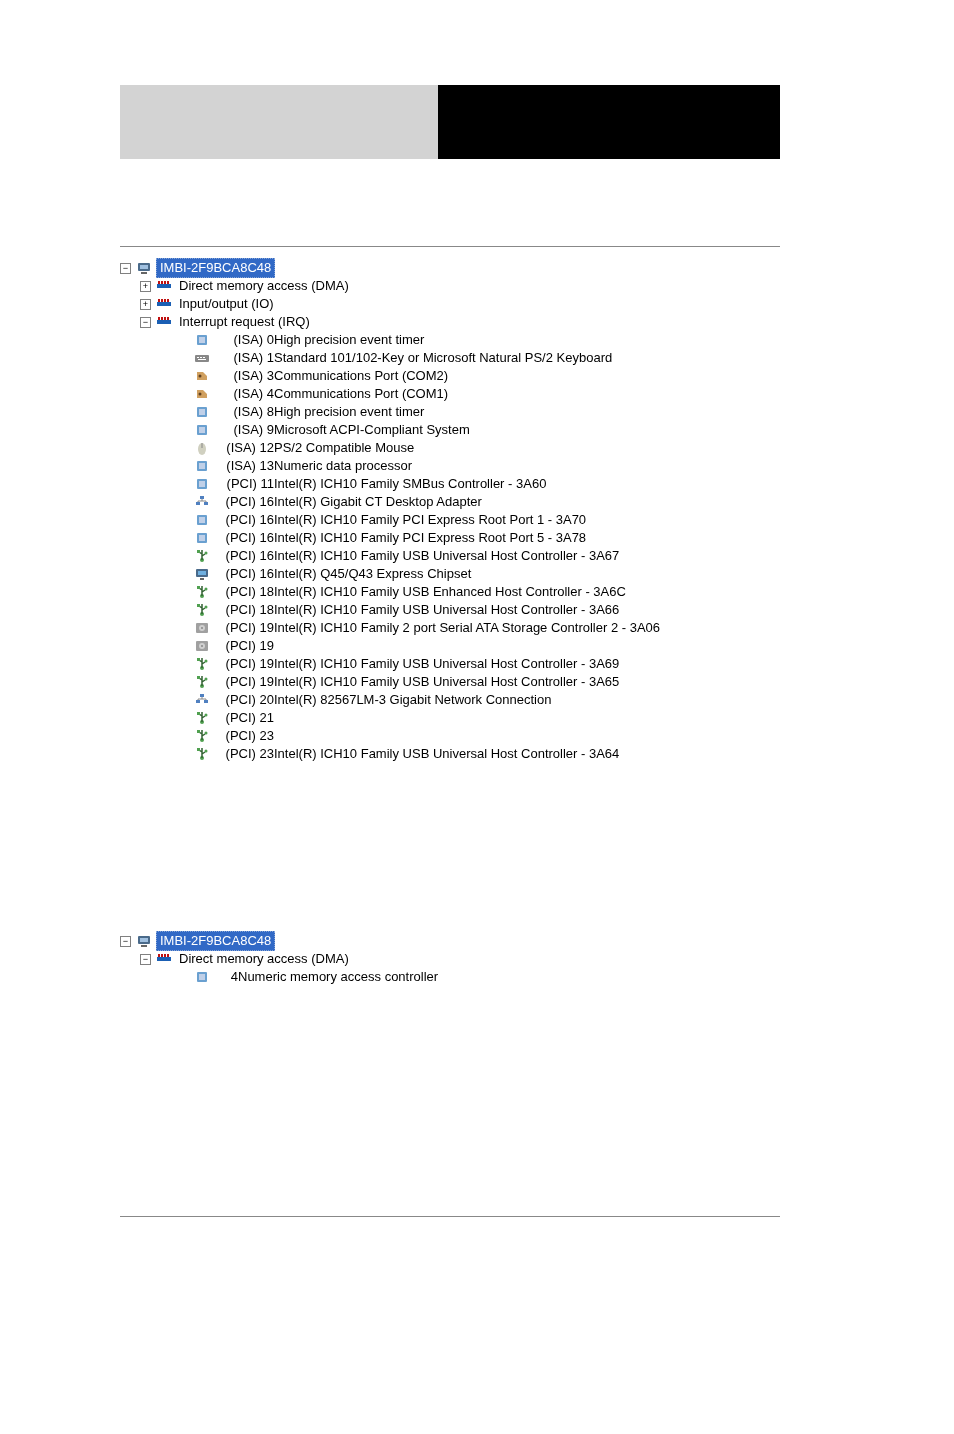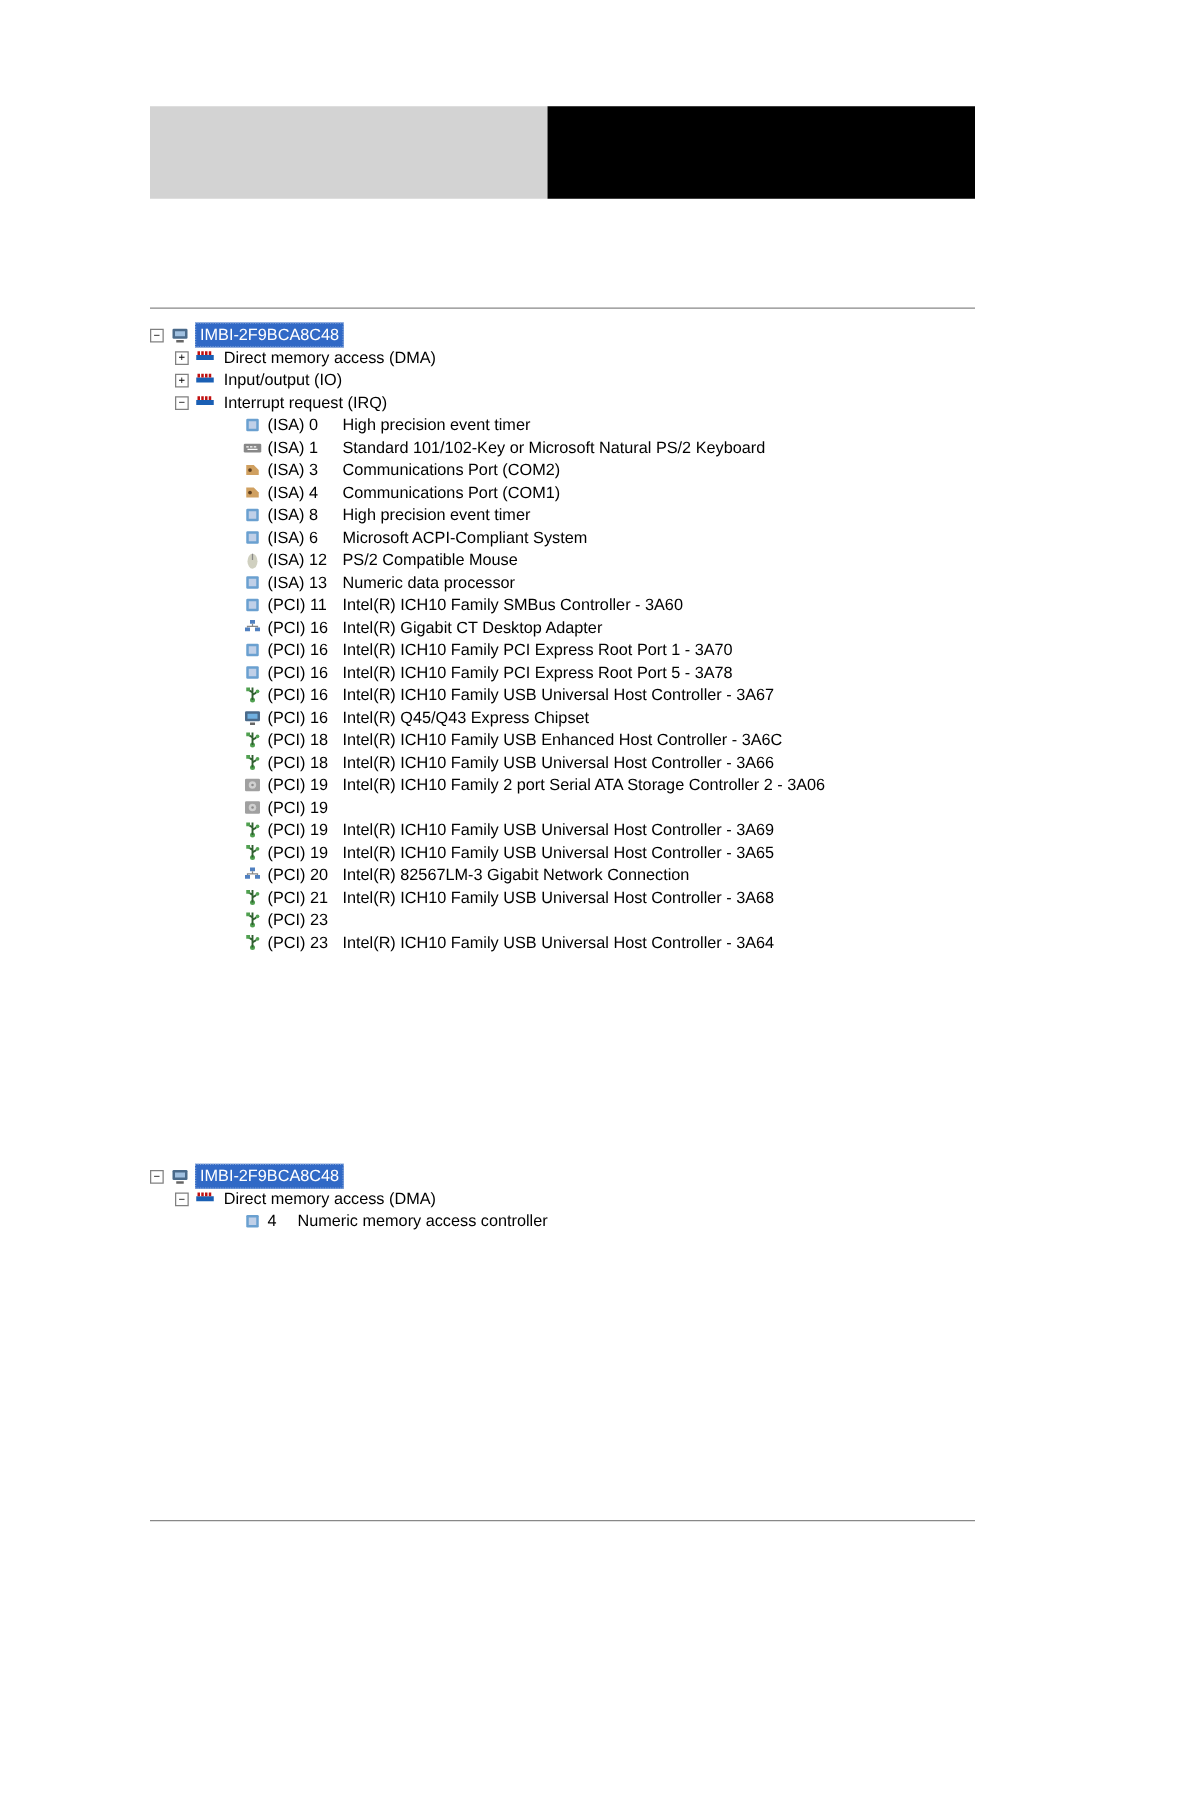--- a/index.html
+++ b/index.html
@@ -83,20 +83,21 @@
       padding: 0 3px;
       border: 1px dotted #87a5d6;
       text-align: right;
     }
     .node-label {
       padding: 0 3px;
     }
     .slot {
       display: inline-block;
       min-width: 60px;
+      text-align: right;
     }
     .desc {
       display: inline-block;
     }
     .footer-hr {
       position: absolute;
       top: 1216px;
       left: 120px;
       width: 660px;
       height: 1px;
@@ -223,21 +224,21 @@
         <span class="slot">(ISA) 8</span>
         <span class="desc">High precision event timer</span>
       </div>
       <div class="tree-line indent-2">
         <span class="icon device-icon">
           <svg width="16" height="16" viewBox="0 0 16 16">
             <rect x="3" y="3" width="10" height="10" fill="#6aa0d0" rx="1"></rect>
             <rect x="5" y="5" width="6" height="6" fill="#c0d0e8"></rect>
           </svg>
         </span>
-        <span class="slot">(ISA) 6</span>
+        <span class="slot">(ISA) 9</span>
         <span class="desc">Microsoft ACPI-Compliant System</span>
       </div>
       <div class="tree-line indent-2">
         <span class="icon device-icon">
           <svg width="16" height="16" viewBox="0 0 16 16">
             <ellipse cx="8" cy="9" rx="4" ry="6" fill="#d0d0c0"></ellipse>
             <line x1="8" y1="3" x2="8" y2="8" stroke="#888" stroke-width="1"></line>
           </svg>
         </span>
         <span class="slot">(ISA) 12</span>
@@ -402,21 +403,20 @@
       <div class="tree-line indent-2">
         <span class="icon device-icon">
           <svg width="16" height="16" viewBox="0 0 16 16">
             <circle cx="8" cy="12" r="2" fill="#50a050"></circle>
             <path d="M8 2 L8 12 M8 6 L5 4 M8 8 L11 6" stroke="#306030" stroke-width="1.5" fill="none"></path>
             <rect x="3" y="2" width="3" height="3" fill="#50a050"></rect>
             <circle cx="12" cy="5" r="1.5" fill="#50a050"></circle>
           </svg>
         </span>
         <span class="slot">(PCI) 21</span>
-        <span class="desc">Intel(R) ICH10 Family USB Universal Host Controller - 3A68</span>
       </div>
       <div class="tree-line indent-2">
         <span class="icon device-icon">
           <svg width="16" height="16" viewBox="0 0 16 16">
             <circle cx="8" cy="12" r="2" fill="#50a050"></circle>
             <path d="M8 2 L8 12 M8 6 L5 4 M8 8 L11 6" stroke="#306030" stroke-width="1.5" fill="none"></path>
             <rect x="3" y="2" width="3" height="3" fill="#50a050"></rect>
             <circle cx="12" cy="5" r="1.5" fill="#50a050"></circle>
           </svg>
         </span>

